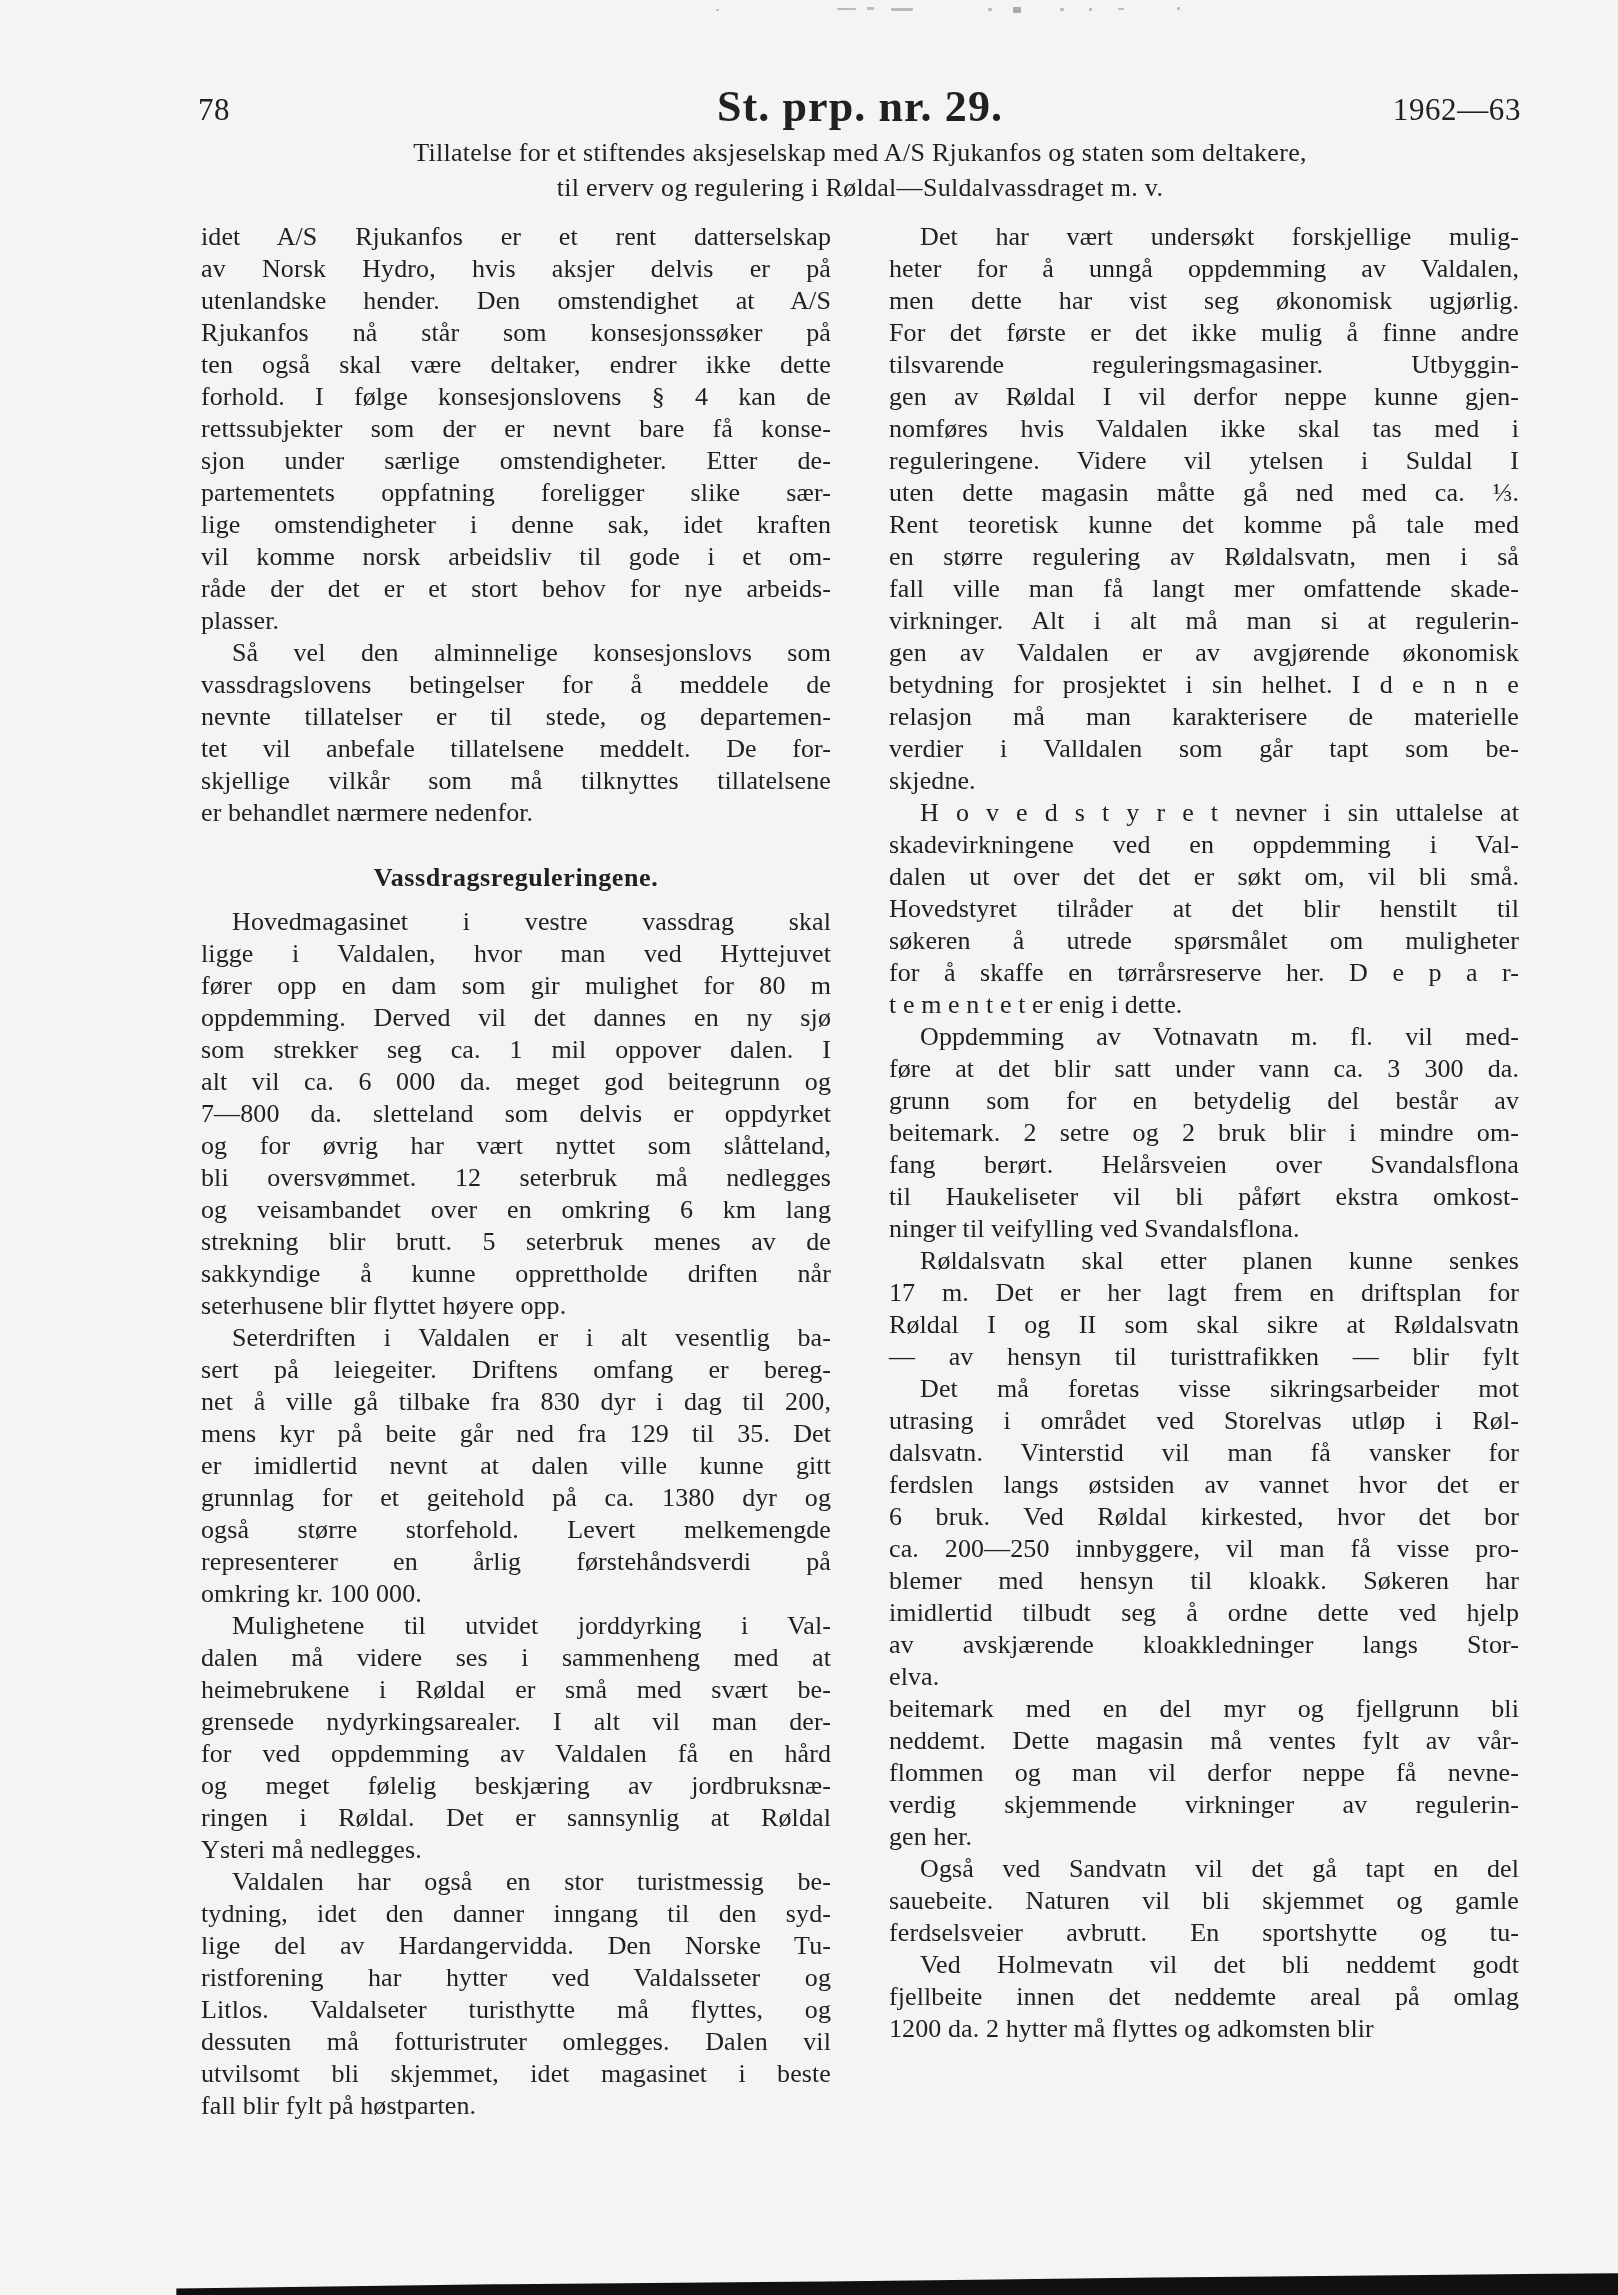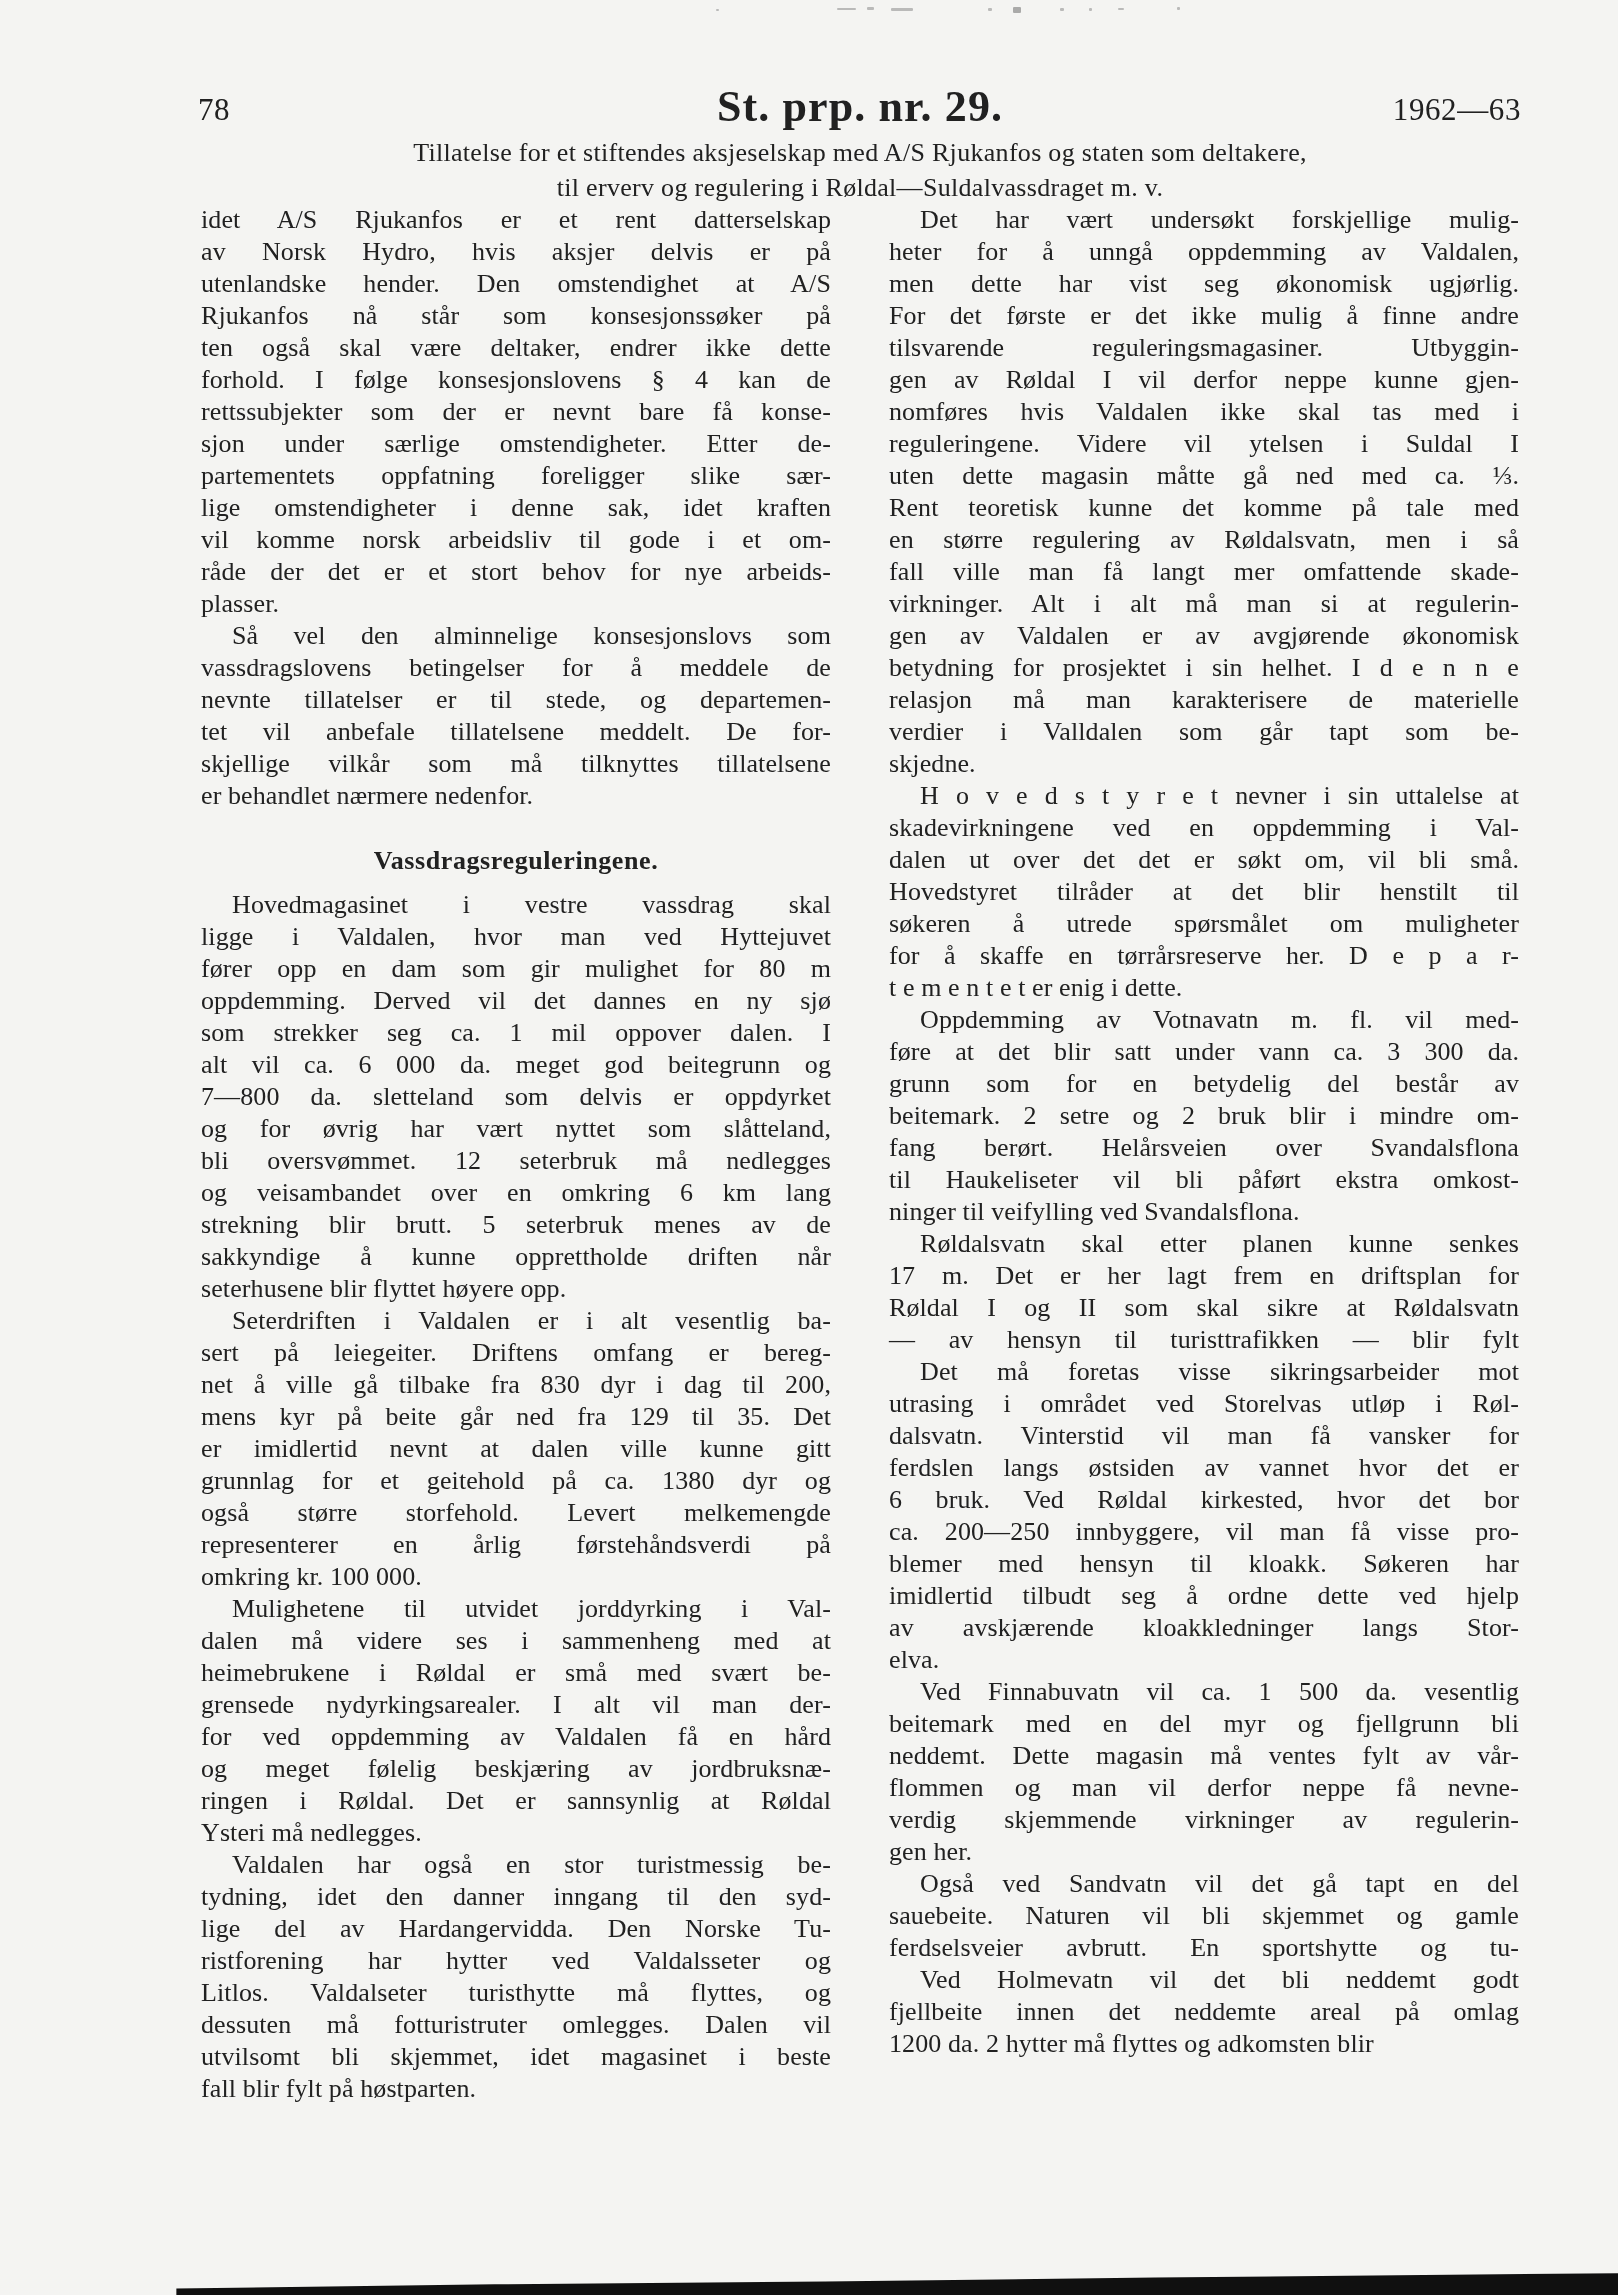--- a/index.html
+++ b/index.html
@@ -35,21 +35,21 @@
     position:absolute;left:201px;top:135px;width:1318px;
     text-align:center;font-weight:normal;
     font-size:26px;line-height:35px;letter-spacing:0.3px;
   }
 
   
   .columns{
     position:absolute;left:201px;top:204px;width:1318px;
     display:grid;grid-template-columns:630px 630px;column-gap:58px;
   }
-  .col{width:630px;}
+  .col{width:630px;margin-top:17px;}
   .line{
     font-size:26px;line-height:32px;
     text-align:justify;text-align-last:justify;
     white-space:normal;letter-spacing:0.1px;
   }
   .line.last{text-align-last:left;}
   .line.first-indent{text-indent:31px;}
   .heading{
     text-align:center;font-weight:bold;
     font-size:26px;line-height:32px;letter-spacing:0.6px;
@@ -202,21 +202,20 @@
           <div class="line">dalsvatn. Vinterstid vil man få vansker for</div>
           <div class="line">ferdslen langs østsiden av vannet hvor det er</div>
           <div class="line">6 bruk. Ved Røldal kirkested, hvor det bor</div>
           <div class="line">ca. 200—250 innbyggere, vil man få visse pro-</div>
           <div class="line">blemer med hensyn til kloakk. Søkeren har</div>
           <div class="line">imidlertid tilbudt seg å ordne dette ved hjelp</div>
           <div class="line">av avskjærende kloakkledninger langs Stor-</div>
           <div class="line last">elva.</div>
         </div>
         <div class="paragraph">
-          <div class="line first-indent">Ved Finnabuvatn vil ca. 1 500 da. vesentlig</div>
           <div class="line">beitemark med en del myr og fjellgrunn bli</div>
           <div class="line">neddemt. Dette magasin må ventes fylt av vår-</div>
           <div class="line">flommen og man vil derfor neppe få nevne-</div>
           <div class="line">verdig skjemmende virkninger av regulerin-</div>
           <div class="line last">gen her.</div>
         </div>
         <div class="paragraph">
           <div class="line first-indent">Også ved Sandvatn vil det gå tapt en del</div>
           <div class="line">sauebeite. Naturen vil bli skjemmet og gamle</div>
           <div class="line">ferdselsveier avbrutt. En sportshytte og tu-</div>

